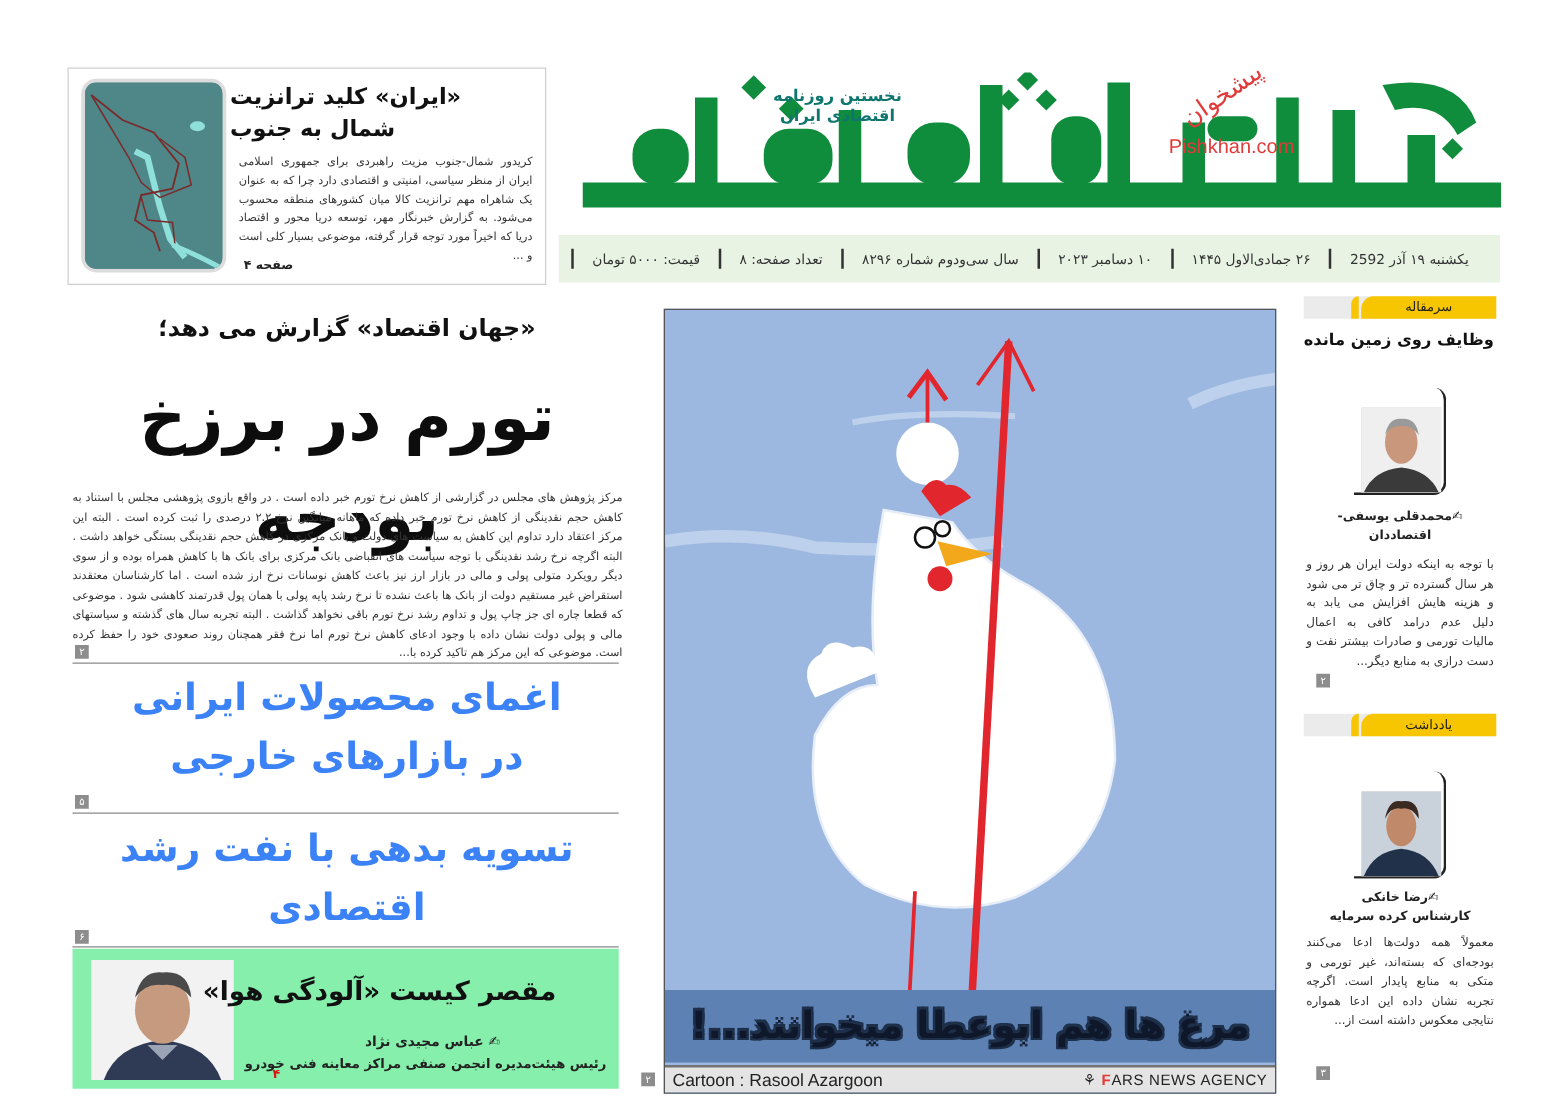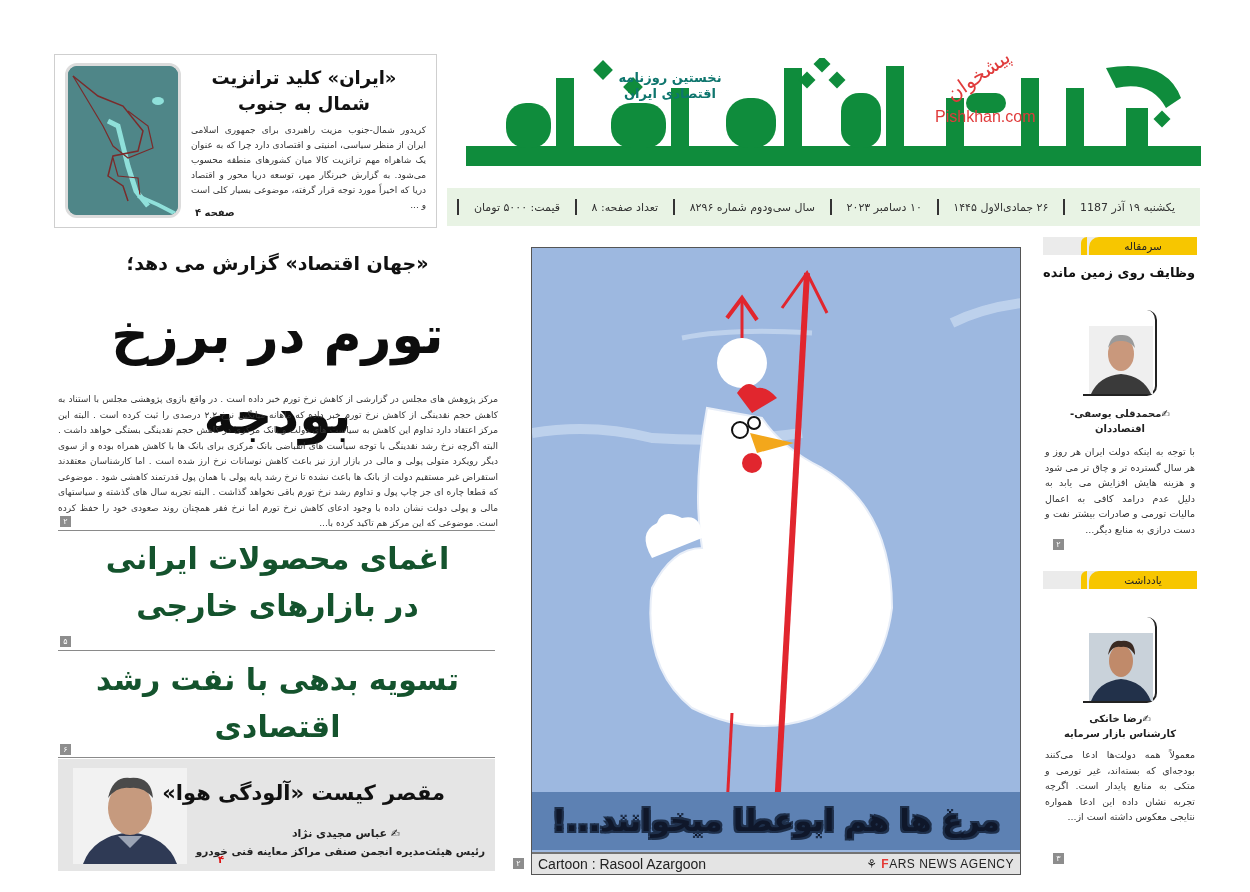--- a/index.html
+++ b/index.html
@@ -4,45 +4,45 @@
 <style>
   * { box-sizing: border-box; margin: 0; padding: 0; }
   html, body { width: 1250px; height: 892px; background: #ffffff; overflow: hidden; }
   body { position: relative; font-family: "DejaVu Sans", sans-serif; direction: rtl; color: #1a1a1a; }
 
   .abs { position: absolute; }
 
   
   .teaser { left: 54px; top: 54px; width: 383px; height: 174px; border: 1px solid #cfcfcf; background: #fff; }
   .teaser-map { left: 10px; top: 8px; width: 116px; height: 155px; border-radius: 12px; background: #4f8688; overflow: hidden; border: 3px solid #dcdcdc; }
-  .teaser-title { right: 12px; top: 10px; width: 240px; text-align: center; font-weight: bold; font-size: 18px; line-height: 26px; color: #111; }
+  .teaser-title { right: 12px; top: 10px; width: 240px; text-align: left; font-weight: bold; font-size: 18px; line-height: 26px; color: #111; }
   .teaser-body { right: 10px; top: 68px; width: 235px; font-size: 9px; line-height: 15px; color: #333; text-align: justify; }
   .teaser-page { left: 140px; top: 152px; font-size: 10px; font-weight: bold; color: #222; }
 
   
   .mast-logo { left: 466px; top: 58px; width: 735px; height: 118px; }
   .mast-tag { left: 610px; top: 70px; width: 120px; text-align: center; font-size: 13px; font-weight: bold; line-height: 16px; color: #0f766e; }
   .watermark { left: 935px; top: 82px; color: #e03b3b; font-size: 16px; font-family: "Liberation Sans", sans-serif; direction: ltr; }
   .watermark .fa { font-size: 20px; display: block; transform: rotate(-35deg); transform-origin: left bottom; margin-left: 20px; margin-bottom: 2px; }
 
   
   .infobar { left: 447px; top: 188px; width: 753px; height: 38px; background: #e8f3e4; display: flex; flex-direction: row; align-items: center; padding: 0 25px 0 10px; justify-content: space-between; font-size: 11px; color: #333; }
   .infobar .sep { width: 2px; height: 16px; background: #333; }
 
   
   .kicker { left: 55px; top: 252px; width: 445px; text-align: center; font-size: 19px; font-weight: bold; color: #111; }
   .lead-title { left: 55px; top: 295px; width: 445px; text-align: center; font-size: 52px; font-weight: 900; font-family: "DejaVu Sans", sans-serif; letter-spacing: -2px; color: #0d0d0d; line-height: 80px; }
   .lead-body { left: 58px; top: 392px; width: 440px; font-size: 9px; line-height: 15.5px; color: #333; text-align: justify; }
   .pagetag { width: 11px; height: 11px; background: #8d8d8d; color: #fff; font-size: 8px; text-align: center; line-height: 11px; }
   .hr { height: 1px; background: #8a8a8a; }
 
-  .h2 { text-align: center; font-weight: 900; color: #14532d; font-size: 30px; line-height: 47px; letter-spacing: -1px; }
-
-  
-  .ybox { left: 58px; top: 759px; width: 437px; height: 112px; background: #e5e5e5; }
+  .h2 { text-align: center; font-weight: 900; color: #3b82f6; font-size: 30px; line-height: 47px; letter-spacing: -1px; }
+
+  
+  .ybox { left: 58px; top: 759px; width: 437px; height: 112px; background: #86efac; }
   .ybox-photo { left: 15px; top: 9px; width: 114px; height: 96px; background: #e8e8e8; overflow: hidden; }
   .ybox-title { right: 50px; top: 22px; font-size: 21px; font-weight: 900; color: #111; }
   .ybox-author { right: 95px; top: 68px; font-size: 11px; font-weight: bold; color: #222; }
   .ybox-role { right: 10px; top: 86px; font-size: 10.5px; font-weight: bold; color: #222; }
   .ybox-page { left: 160px; top: 95px; font-size: 10px; color: #d11; font-weight: bold; }
 
   
   .cartoon { left: 531px; top: 247px; width: 490px; height: 628px; border: 1px solid #555; background: #9db8e0; overflow: hidden; }
   .cartoon-caption { left: 0; bottom: 0; width: 100%; height: 22px; background: #e4e4e4; border-top: 2px solid #737373; display: flex; direction: ltr; align-items: center; justify-content: space-between; padding: 0 6px; font-family: "Liberation Sans", sans-serif; font-size: 14px; color: #222; }
   .fars { font-size: 12px; letter-spacing: 0.5px; }
@@ -114,21 +114,21 @@
 <div class="abs mast-tag">
   <div>نخستین روزنامه</div>
   <div>اقتصادی ایران</div>
 </div>
 <div class="abs watermark">
   <span class="fa">پیشخوان</span>
   <span>Pishkhan.com</span>
 </div>
 
 <div class="abs infobar">
-  <span>یکشنبه ۱۹ آذر 1187</span>
+  <span>یکشنبه ۱۹ آذر 2592</span>
   <span class="sep"></span>
   <span>۲۶ جمادی‌الاول ۱۴۴۵</span>
   <span class="sep"></span>
   <span>۱۰ دسامبر ۲۰۲۳</span>
   <span class="sep"></span>
   <span>سال سی‌ودوم شماره ۸۲۹۶</span>
   <span class="sep"></span>
   <span>تعداد صفحه: ۸</span>
   <span class="sep"></span>
   <span>قیمت: ۵۰۰۰ تومان</span>
@@ -252,18 +252,18 @@
         <rect width="64" height="68" fill="#c9d2da"></rect>
         <path d="M2 68 Q10 48 32 46 Q54 48 62 68 Z" fill="#22314a"></path>
         <ellipse cx="32" cy="28" rx="12" ry="16" fill="#c08a6a"></ellipse>
         <path d="M19 22 Q22 6 32 8 Q46 6 46 22 Q40 12 32 14 Q24 12 19 22 Z" fill="#3a2a22"></path>
       </svg>
     </div>
   </div>
   <div style="height:8px;"></div>
   <div class="op-author">
     <div><span>✍</span><span>رضا خانکی</span></div>
-    <div>کارشناس بازار سرمایه</div>
+    <div>کارشناس کرده سرمایه</div>
   </div>
   <div style="height:6px;"></div>
   <div class="op-body">معمولاً همه دولت‌ها ادعا می‌کنند بودجه‌ای که بسته‌اند، غیر تورمی و متکی به منابع پایدار است. اگرچه تجربه نشان داده این ادعا همواره نتایجی معکوس داشته است از...</div>
 </div>
 <div class="abs pagetag" style="left:1053px; top:853px;">۳</div>
 
 </body></html>

